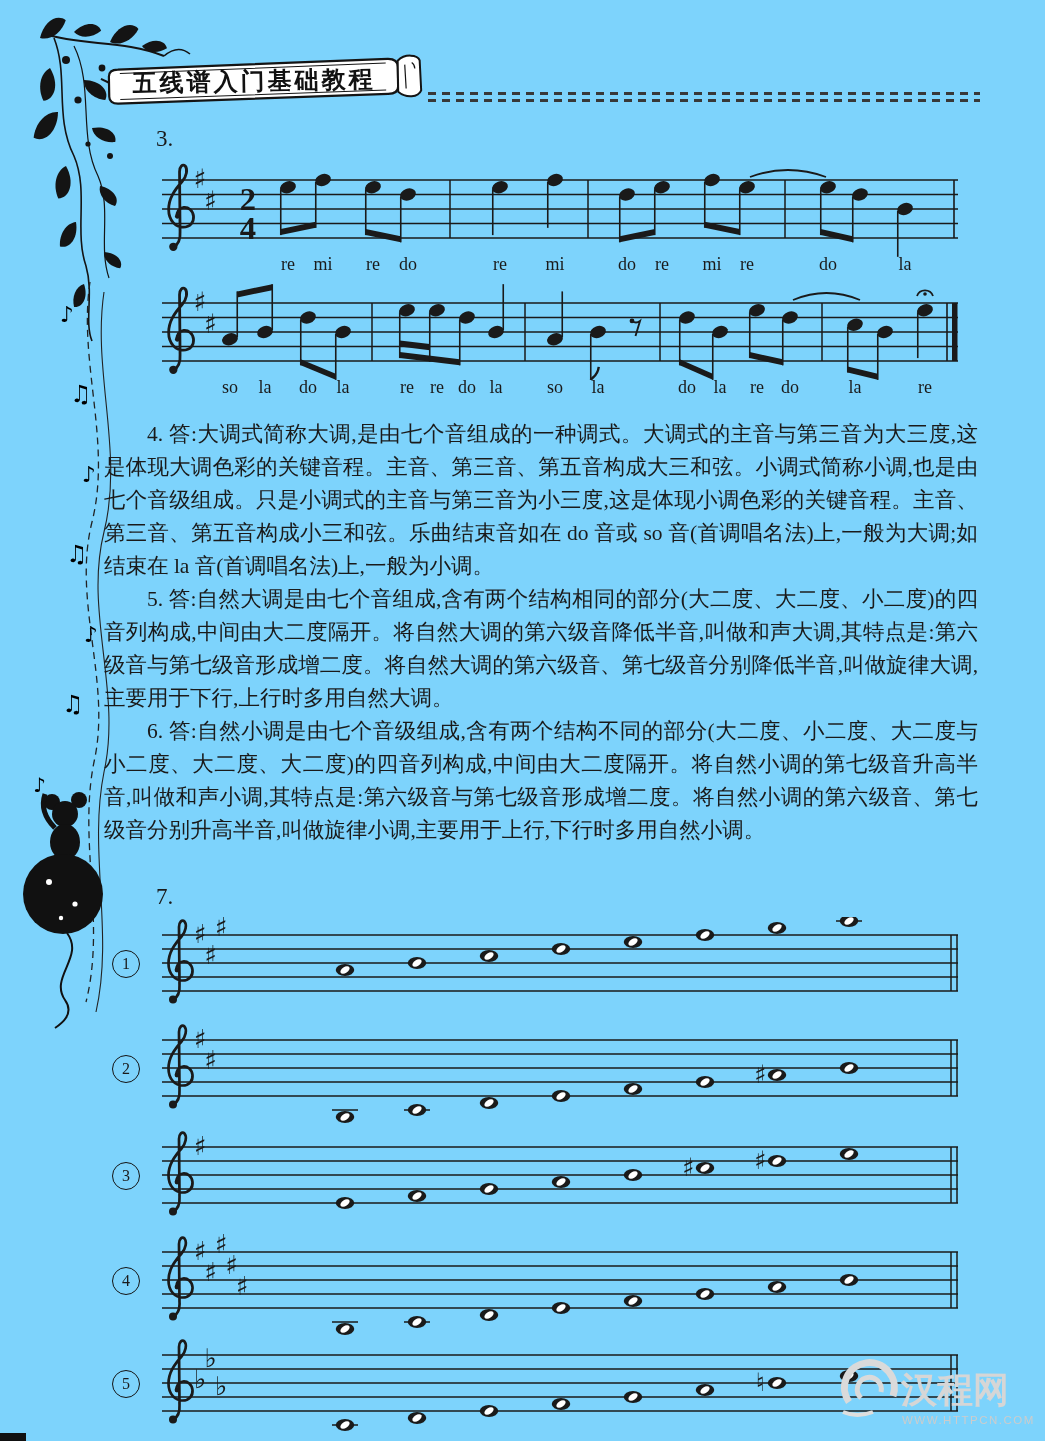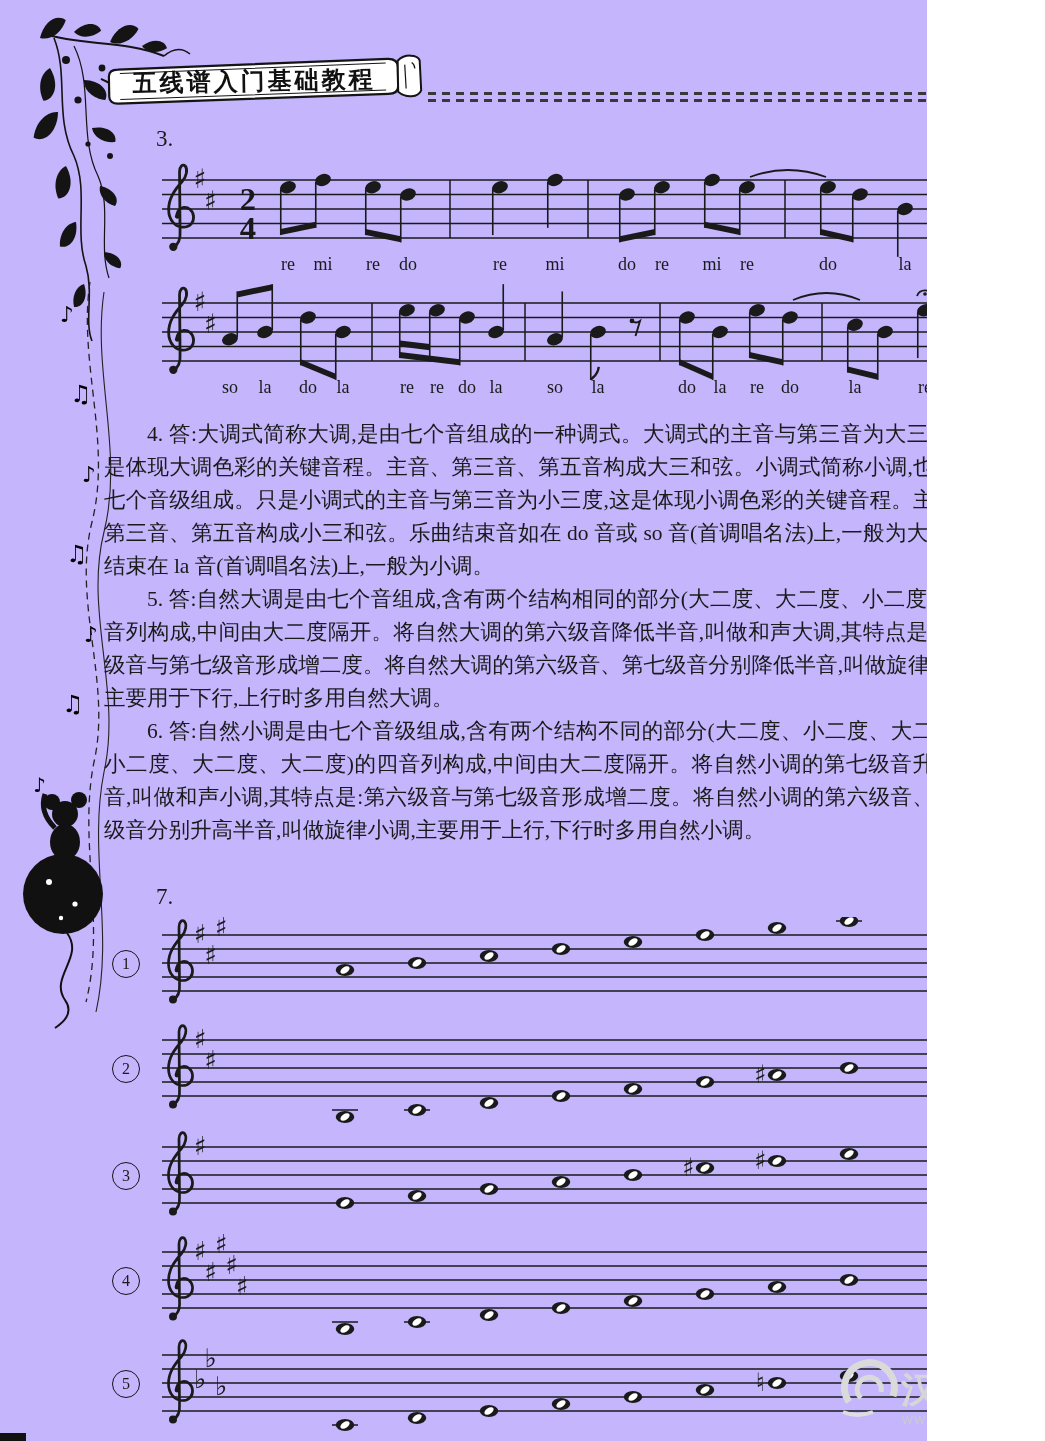--- a/index.html
+++ b/index.html
@@ -1,16 +1,16 @@
 <!DOCTYPE html>
 <html><head>
 <meta charset="utf-8">
 <style>
   html,body{margin:0;padding:0;background:#ffffff;}
-  .page{position:relative;width:927px;height:1441px;background:#c4b5fd;overflow:hidden;
+  .page{position:relative;width:1045px;height:1441px;background:#7dd3fc;overflow:hidden;
         font-family:"Liberation Serif",serif;color:#1a1a1a;}
   .num-label{position:absolute;font-size:23px;color:#1a1a1a;}
   .answers{position:absolute;left:104px;top:418px;width:874px;font-size:21.5px;
            line-height:33px;text-align:justify;text-justify:inter-character;}
   .answers p{margin:0;text-indent:2em;}
   .stave{position:absolute;left:160px;}
   .circ{position:absolute;left:112px;width:26px;height:26px;border:1.6px solid #141414;
         border-radius:50%;text-align:center;line-height:25px;font-size:16px;
         font-family:"Liberation Serif",serif;}
   .dashline{position:absolute;left:428px;top:92px;width:552px;}

